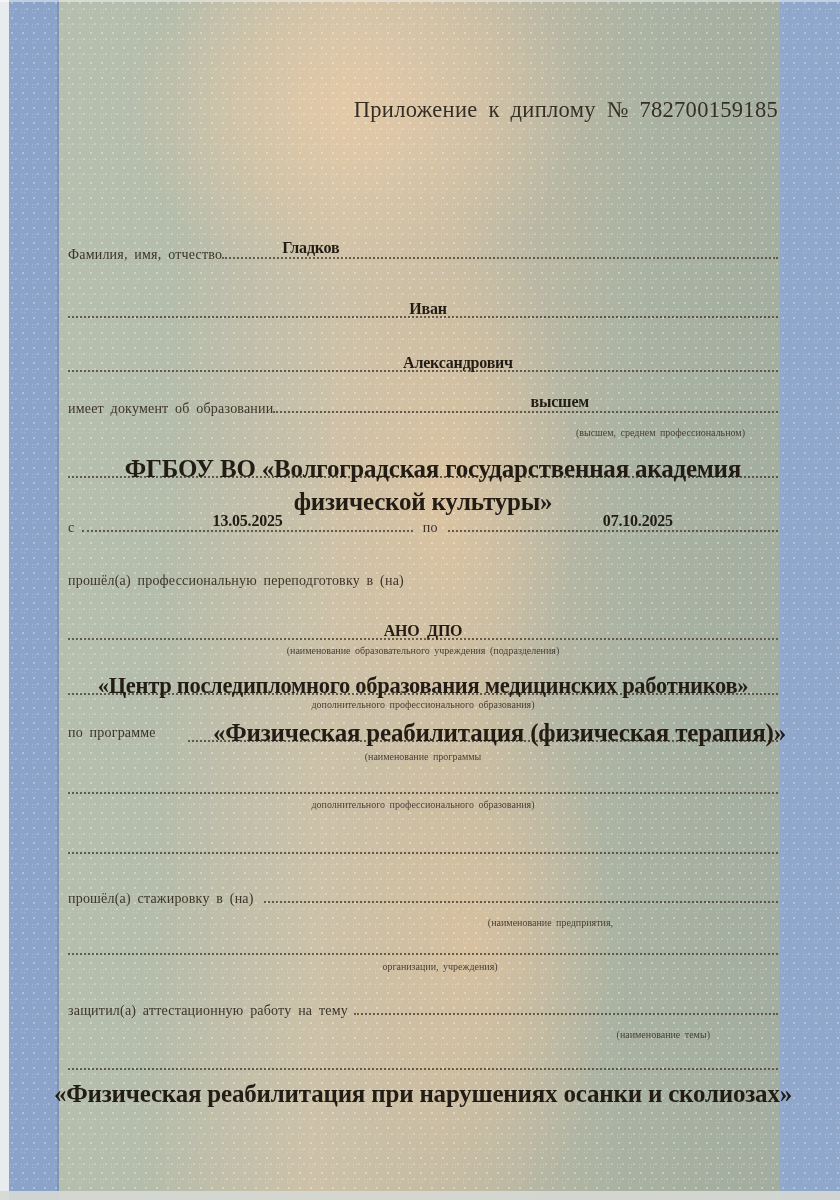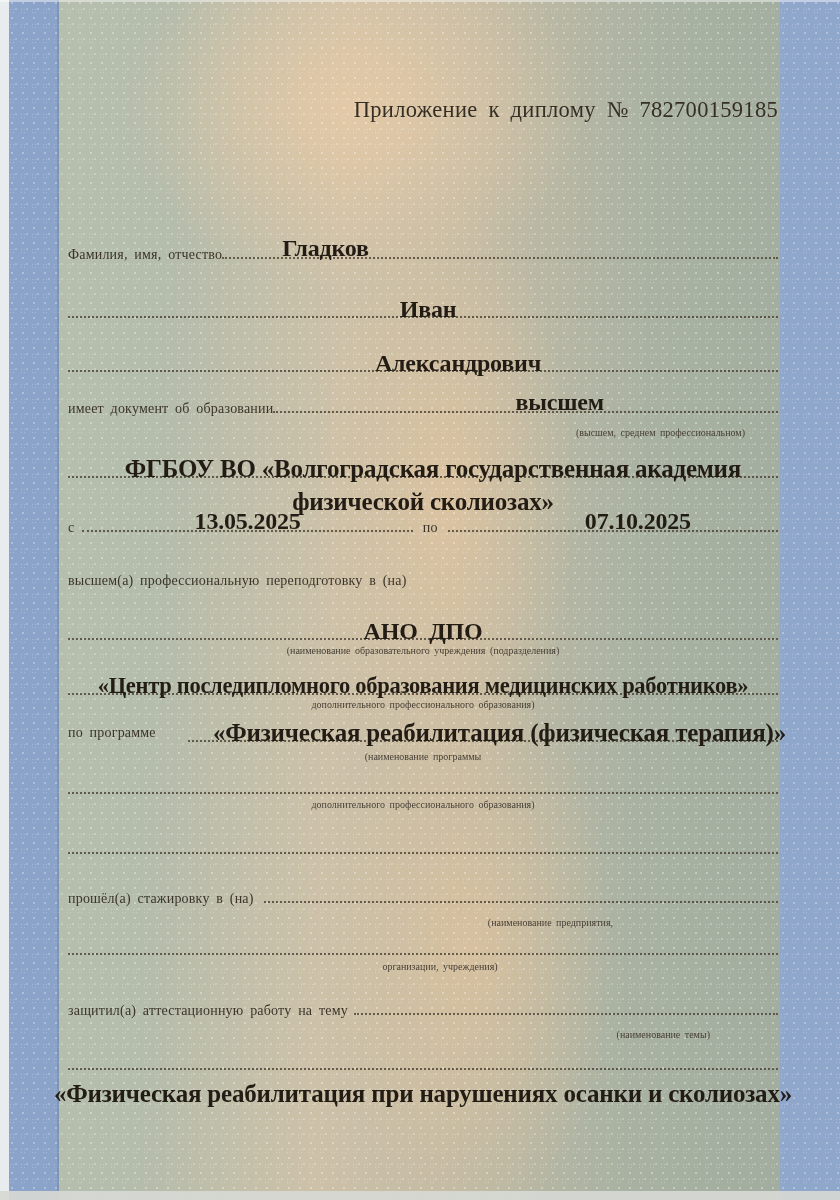--- a/index.html
+++ b/index.html
@@ -35,21 +35,21 @@
   .content{position:absolute;left:68px;top:0;width:710px;height:1200px;z-index:2;}
 
   .row{position:absolute;left:0;right:0;}
   .flexrow{display:flex;align-items:baseline;}
   .lbl{
     color:#3c342a;font-size:14px;line-height:28px;word-spacing:3px;
     white-space:nowrap;letter-spacing:.2px;
   }
   .dots{flex:1 1 auto;position:relative;border-bottom:2px dotted rgba(70,62,48,.78);min-width:10px;}
   .val{
-    font-weight:bold;color:#221c15;font-size:24px;line-height:28px;white-space:nowrap;
+    font-weight:bold;color:#221c15;font-size:16px;line-height:28px;white-space:nowrap;
     letter-spacing:-.2px;
   }
   .dots .val{position:absolute;bottom:-5px;left:0;}
   .dots .val.c{left:50%;transform:translateX(-50%);}
   .rowrel{position:absolute;left:0;right:0;height:30px;}
   .rowrel .rule{position:absolute;left:0;right:0;bottom:3px;border-bottom:2px dotted rgba(70,62,48,.78);}
   .rowrel .val{position:absolute;bottom:-2px;left:50%;transform:translateX(-50%);}
   .line{position:absolute;left:0;right:0;border-bottom:2px dotted rgba(70,62,48,.78);}
   .hint{
     position:absolute;color:#473f35;font-size:10px;line-height:15px;
@@ -100,36 +100,36 @@
         <b class="val c" style="margin-left:34px">высшем</b>
       </span>
       <span class="hint" style="right:33px;top:30px">(высшем, среднем профессиональном)</span>
     </div>
 
     <div class="rowrel" style="top:451px">
       <span class="rule"></span>
       <b class="val big" style="margin-left:10px">ФГБОУ ВО «Волгоградская государственная академия</b>
     </div>
     <div class="rowrel" style="top:484px">
-      <b class="val big">физической сколиозах»</b>
+      <b class="val big">физической культуры»</b>
     </div>
 
     <div class="row flexrow" style="top:514px">
       <span class="lbl">с</span>
       <span class="dots" style="margin-left:8px">
         <b class="val c">13.05.2025</b>
       </span>
       <span class="lbl datesep">по</span>
       <span class="dots">
         <b class="val c" style="margin-left:25px">07.10.2025</b>
       </span>
     </div>
 
     <div class="row flexrow" style="top:567px">
-      <span class="lbl">высшем(а) профессиональную переподготовку в (на)</span>
+      <span class="lbl">прошёл(а) профессиональную переподготовку в (на)</span>
     </div>
 
     <div class="rowrel" style="top:613px">
       <span class="rule"></span>
       <b class="val">АНО&nbsp;&nbsp;ДПО</b>
       <span class="hint center" style="top:30px">(наименование образовательного учреждения (подразделения)</span>
     </div>
 
     <div class="rowrel" style="top:668px">
       <span class="rule"></span>

